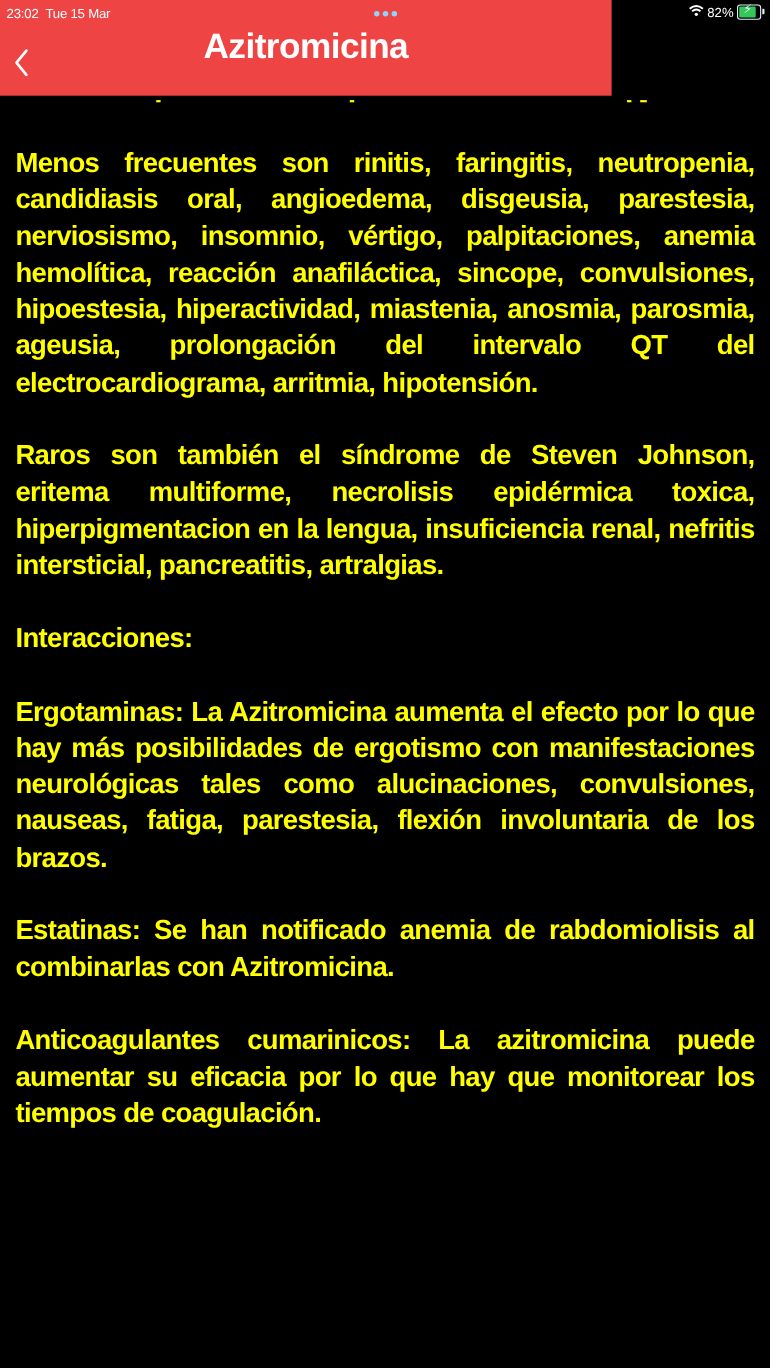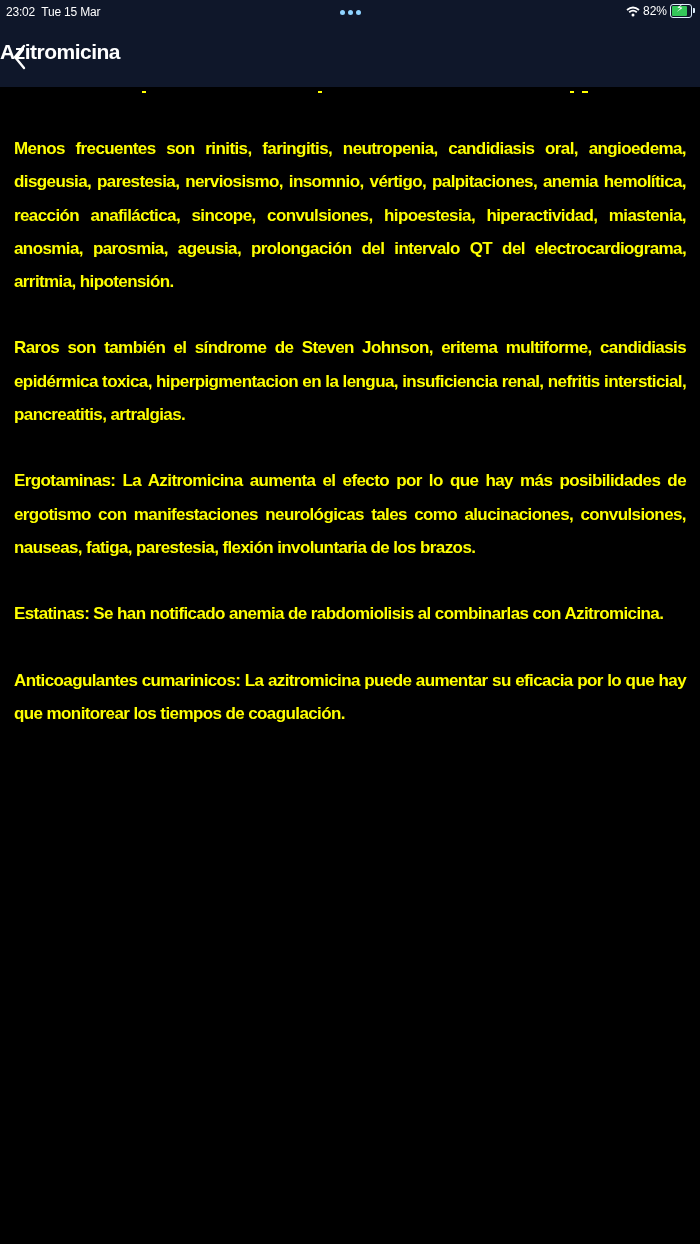--- a/index.html
+++ b/index.html
@@ -2,49 +2,49 @@
 <html><head>
 <meta charset="utf-8">
 <style>
   html, body { margin: 0; padding: 0; }
   body {
     width: 700px; height: 1244px; overflow: hidden;
     background: #000; position: relative;
     font-family: "Liberation Sans", "DejaVu Sans", sans-serif;
   }
   .topbar {
-    position: absolute; left: 0; top: 0; width: 700px; height: 87px;
-    background: #0f172a;
+    position: absolute; left: 0; top: 0; width: 556px; height: 87px;
+    background: #ef4444;
   }
   .status {
     position: absolute; left: 0; top: 0; width: 700px; height: 24px;
     color: #fff; font-size: 12px;
   }
   .status .time { position: absolute; left: 6px; top: 5px; letter-spacing: -0.2px; }
   .status .dots { position: absolute; left: 340px; top: 4px; display: flex; gap: 3px; }
   .status .dots span { width: 5px; height: 5px; border-radius: 50%; background: #8fd3ff; display: block; margin-top: 6px; }
-  .status .right { position: absolute; right: 8px; top: 4px; display: flex; align-items: center; gap: 3px; }
+  .status .right { position: absolute; right: 8px; top: 4px; display: flex; gap: 3px; }
   .battery {
     width: 18px; height: 10px; border: 1px solid #dfeffd; border-radius: 3px; position: relative; padding: 1px;
   }
   .battery .fill { width: 82%; height: 100%; background: #34c759; border-radius: 1px; }
   .battery .bolt { position: absolute; left: 5px; top: -3px; font-size: 11px; color: #fff; }
   .battery::after {
     content: ""; position: absolute; right: -4px; top: 3px; width: 2px; height: 5px; background: #dfeffd; border-radius: 0 1px 1px 0;
   }
   .nav-title {
-    position: absolute; left: 0; right: 0; top: 40px; text-align: left;
-    color: #fff; font-weight: bold; font-size: 21px; letter-spacing: -0.5px;
+    position: absolute; left: 0; right: 0; top: 24px; text-align: center;
+    color: #fff; font-weight: bold; font-size: 32px; letter-spacing: -0.5px;
   }
   .back {
     position: absolute; left: 8px; top: 40px; width: 24px; height: 34px; cursor: pointer;
   }
   .content {
     position: absolute; left: 14px; top: 87px; width: 672px;
-    color: #ffff00; font-weight: bold; font-size: 17px; line-height: 33.3px;
+    color: #ffff00; font-weight: bold; font-size: 25px; line-height: 33.3px;
     text-align: justify; letter-spacing: -0.6px;
   }
   .cut-line {
     height: 18px; position: relative; overflow: hidden;
   }
   .cut-line i { position: absolute; top: 4px; width: 4px; height: 2px; background: #ffff00; }
   .para { margin: 0 0 33px 0; }
 </style>
 </head>
 <body>
@@ -80,17 +80,18 @@
 
 <div class="content">
   <div class="cut-line">
     <i style="left:128px"></i>
       <i style="left:304px"></i>
       <i style="left:556px"></i>
       <i style="left:568px;width:6px"></i>
   </div>
   <div style="height:27px"></div>
   <p class="para">Menos frecuentes son rinitis, faringitis, neutropenia, candidiasis oral, angioedema, disgeusia, parestesia, nerviosismo, insomnio, vértigo, palpitaciones, anemia hemolítica, reacción anafiláctica, sincope, convulsiones, hipoestesia, hiperactividad, miastenia, anosmia, parosmia, ageusia, prolongación del intervalo QT del electrocardiograma, arritmia, hipotensión.</p>
-  <p class="para">Raros son también el síndrome de Steven Johnson, eritema multiforme, candidiasis epidérmica toxica, hiperpigmentacion en la lengua, insuficiencia renal, nefritis intersticial, pancreatitis, artralgias.</p>
+  <p class="para">Raros son también el síndrome de Steven Johnson, eritema multiforme, necrolisis epidérmica toxica, hiperpigmentacion en la lengua, insuficiencia renal, nefritis intersticial, pancreatitis, artralgias.</p>
+  <p class="para">Interacciones:</p>
   <p class="para">Ergotaminas: La Azitromicina aumenta el efecto por lo que hay más posibilidades de ergotismo con manifestaciones neurológicas tales como alucinaciones, convulsiones, nauseas, fatiga, parestesia, flexión involuntaria de los brazos.</p>
   <p class="para">Estatinas: Se han notificado anemia de rabdomiolisis al combinarlas con Azitromicina.</p>
   <p class="para">Anticoagulantes cumarinicos: La azitromicina puede aumentar su eficacia por lo que hay que monitorear los tiempos de coagulación.</p>
 </div>
 
 </body></html>

